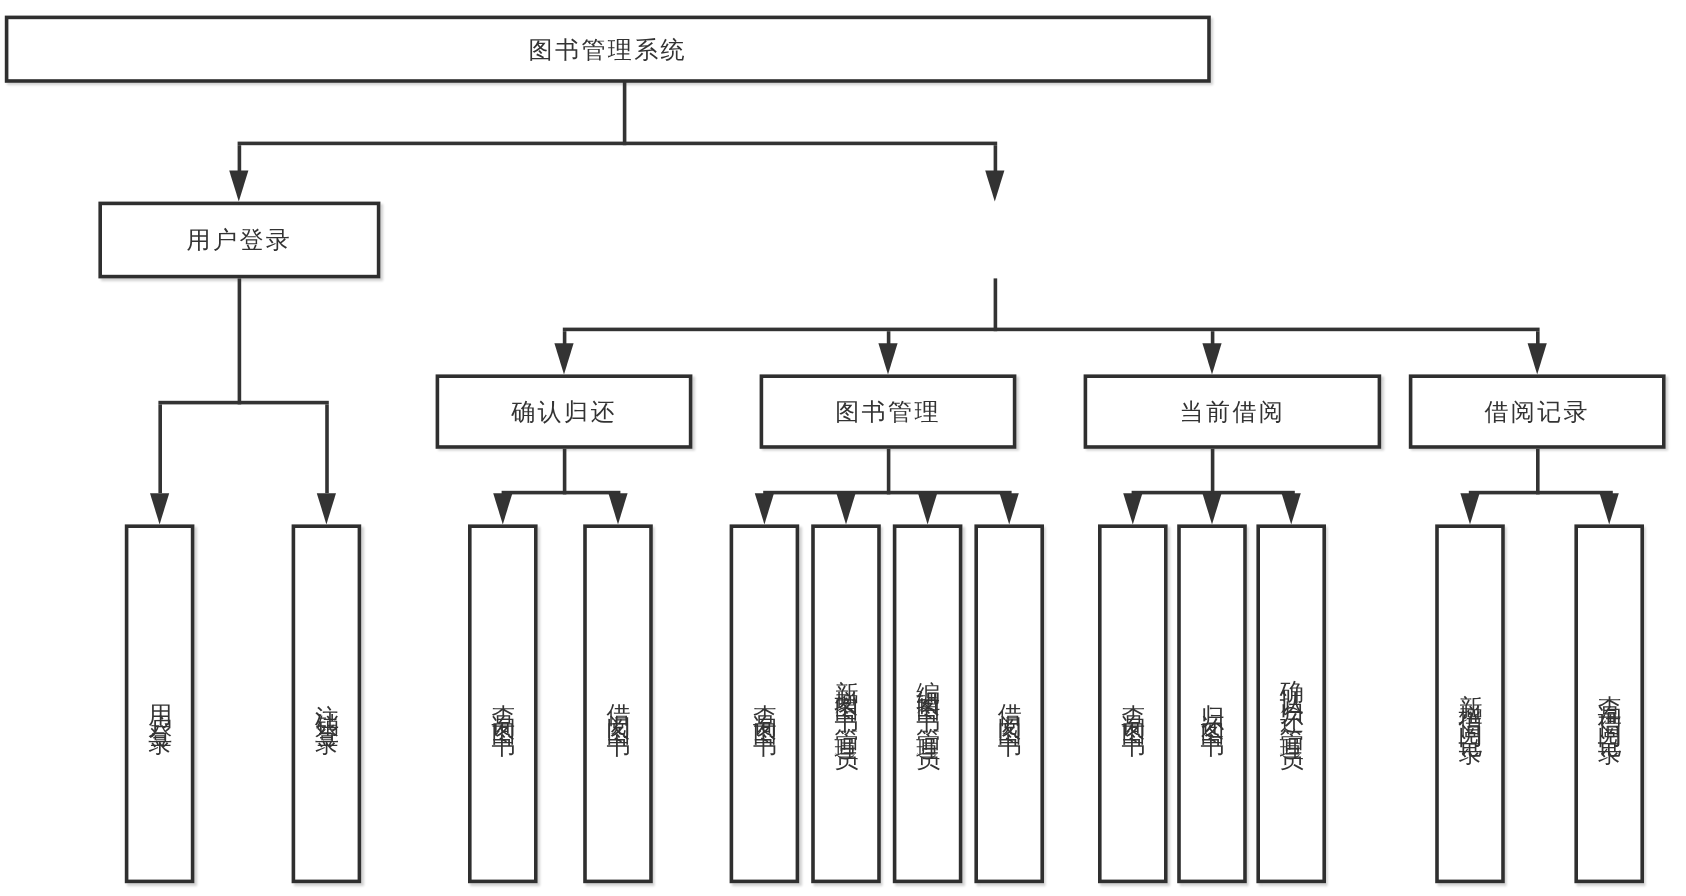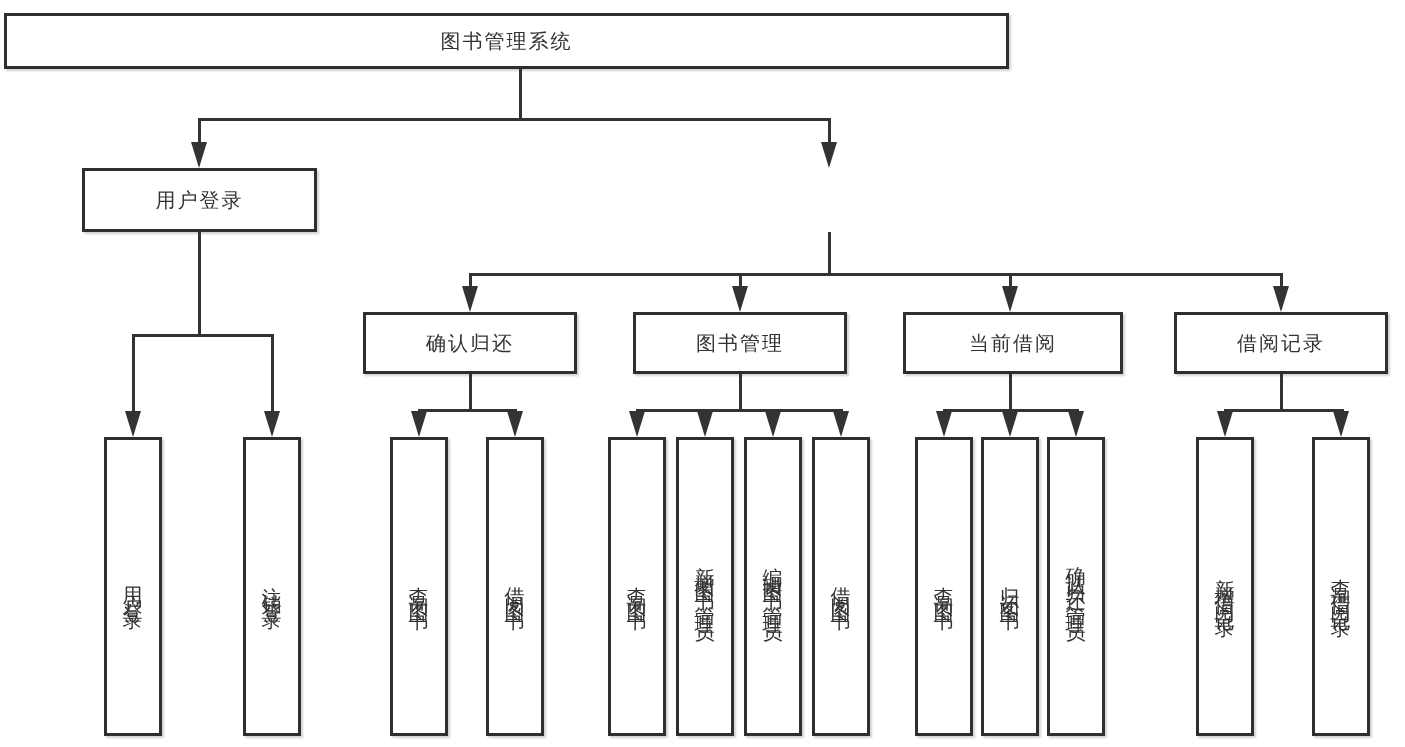--- a/index.html
+++ b/index.html
@@ -107,21 +107,21 @@
   <div class="vline" style="left:739px;top:276px;height:12px;"></div>
   <div class="vline" style="left:1009px;top:276px;height:12px;"></div>
   <div class="vline" style="left:1280px;top:276px;height:12px;"></div>
   <div class="arrow" style="left:462px;top:286px;"></div>
   <div class="arrow" style="left:732px;top:286px;"></div>
   <div class="arrow" style="left:1002px;top:286px;"></div>
   <div class="arrow" style="left:1273px;top:286px;"></div>
 
   <div class="box" style="left:363px;top:312px;width:214px;height:62px;">确认归还</div>
   <div class="box" style="left:633px;top:312px;width:214px;height:62px;">图书管理</div>
-  <div class="box" style="left:903px;top:312px;width:220px;height:62px;font-family:Liberation Mono, monospace;">当前借阅</div>
+  <div class="box" style="left:903px;top:312px;width:248px;height:62px;font-family:Liberation Mono, monospace;">当前借阅</div>
   <div class="box" style="left:1174px;top:312px;width:214px;height:62px;">借阅记录</div>
 
   <div class="vline" style="left:469px;top:374px;height:38px;"></div>
   <div class="hline" style="left:418px;top:409px;width:99px;"></div>
   <div class="arrow" style="left:411px;top:411px;"></div>
   <div class="arrow" style="left:507px;top:411px;"></div>
 
   <div class="vline" style="left:739px;top:374px;height:38px;"></div>
   <div class="hline" style="left:636px;top:409px;width:207px;"></div>
   <div class="arrow" style="left:629px;top:411px;"></div>

